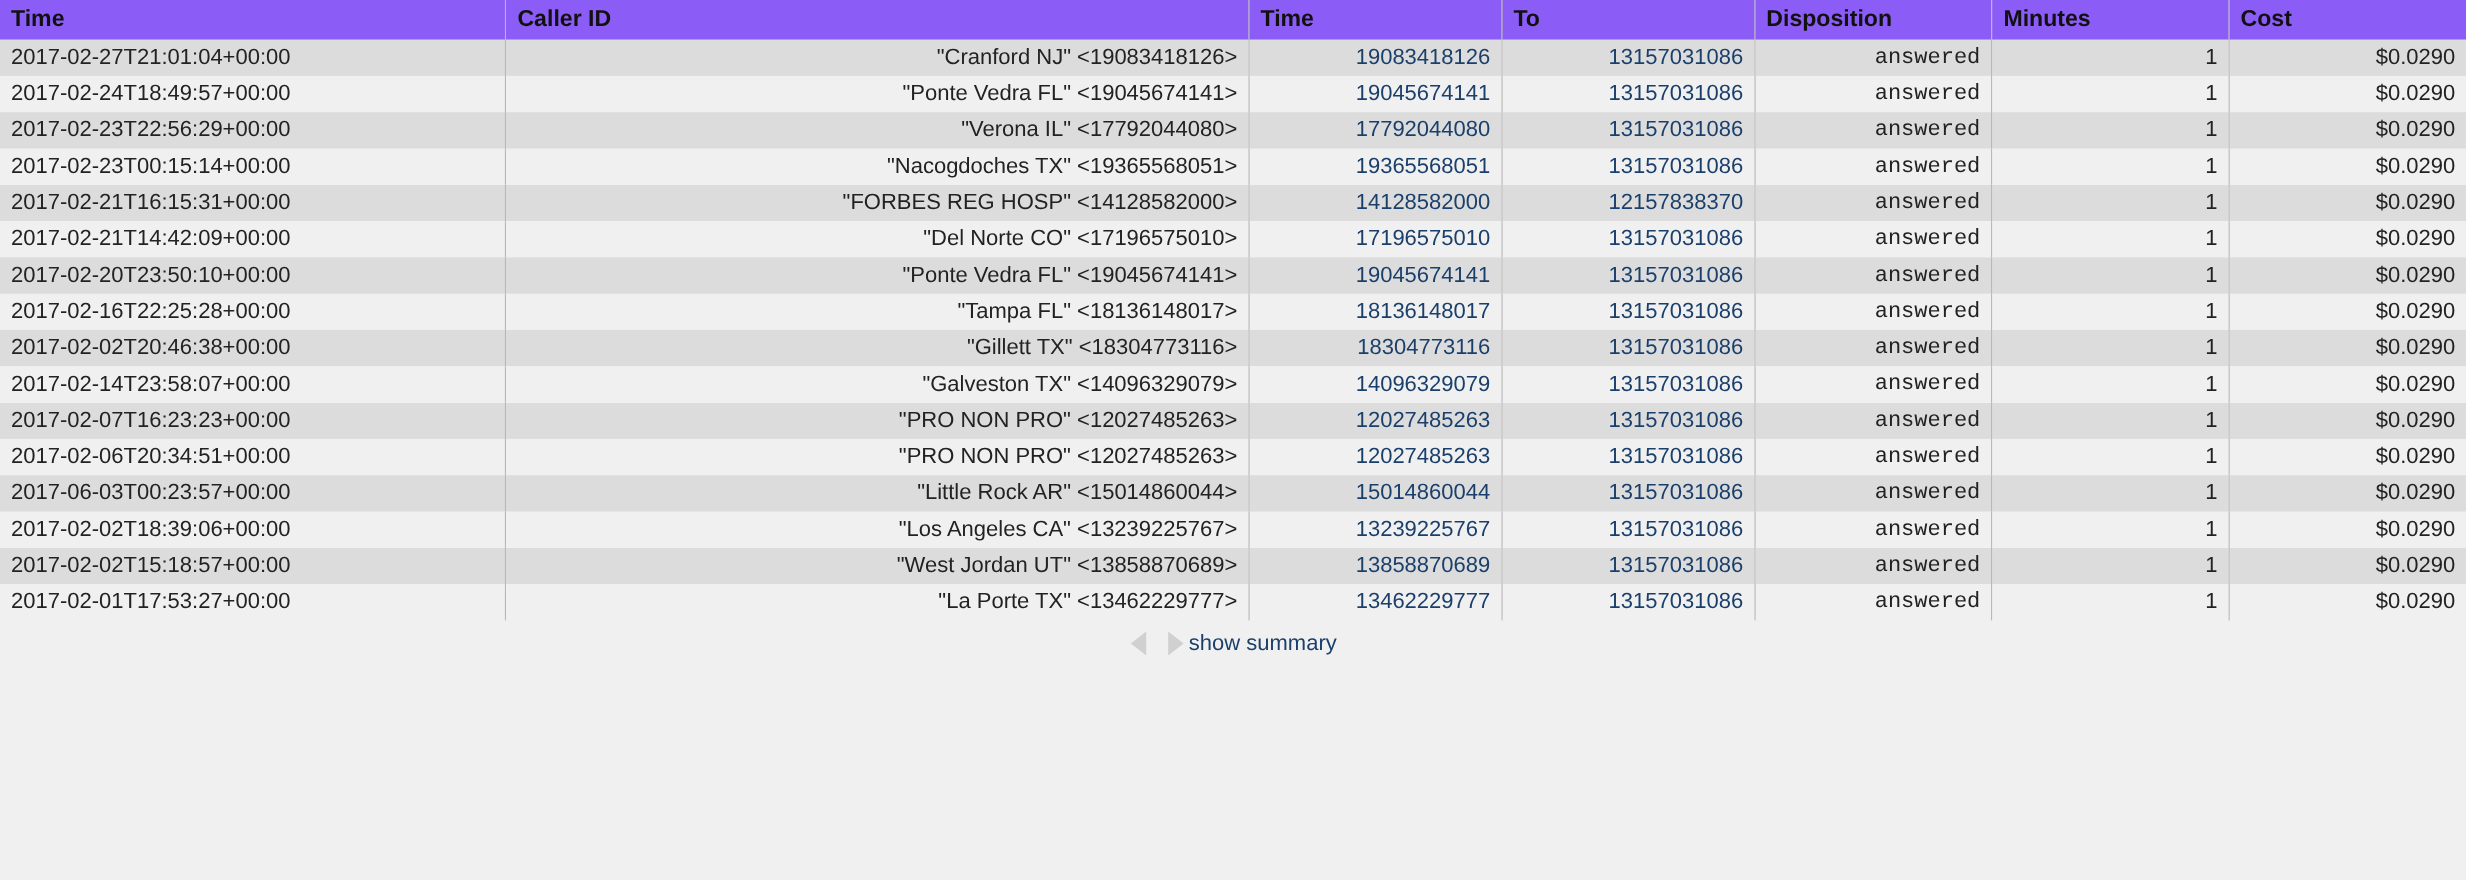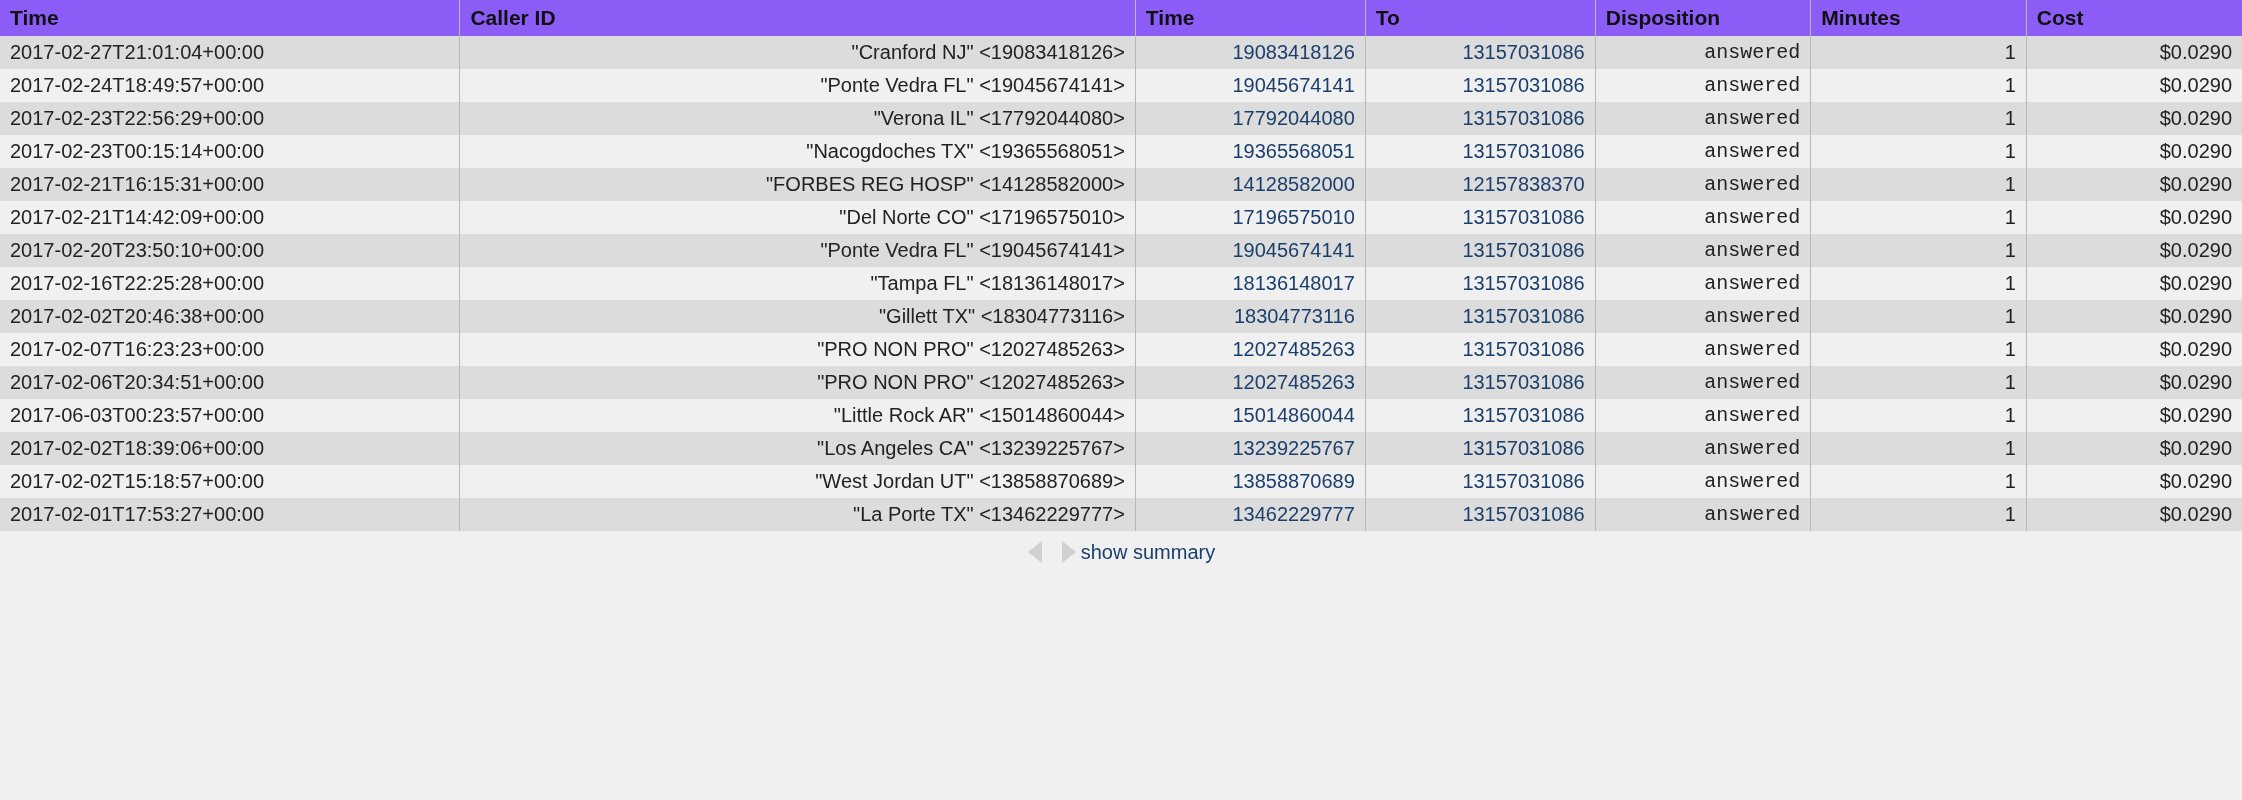--- a/index.html
+++ b/index.html
@@ -172,20 +172,29 @@
       <tr>
         <td class="time">2017-02-02T20:46:38+00:00</td>
         <td class="caller">"Gillett TX" &lt;18304773116&gt;</td>
         <td class="from">18304773116</td>
         <td class="to">13157031086</td>
         <td class="disp">answered</td>
         <td class="min">1</td>
         <td class="cost">$0.0290</td>
       </tr>
       <tr>
+        <td class="time">2017-02-14T23:58:07+00:00</td>
+        <td class="caller">"Galveston TX" &lt;14096329079&gt;</td>
+        <td class="from">14096329079</td>
+        <td class="to">13157031086</td>
+        <td class="disp">answered</td>
+        <td class="min">1</td>
+        <td class="cost">$0.0290</td>
+      </tr>
+      <tr>
         <td class="time">2017-02-07T16:23:23+00:00</td>
         <td class="caller">"PRO NON PRO" &lt;12027485263&gt;</td>
         <td class="from">12027485263</td>
         <td class="to">13157031086</td>
         <td class="disp">answered</td>
         <td class="min">1</td>
         <td class="cost">$0.0290</td>
       </tr>
       <tr>
         <td class="time">2017-02-06T20:34:51+00:00</td>

